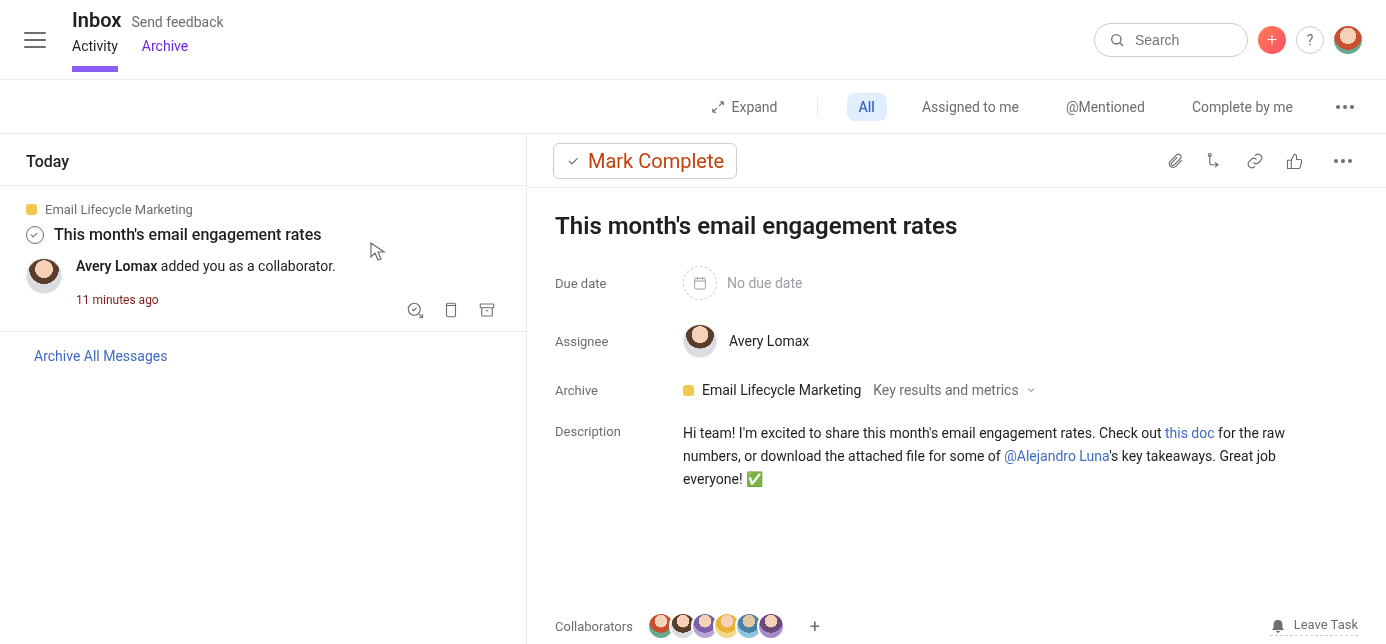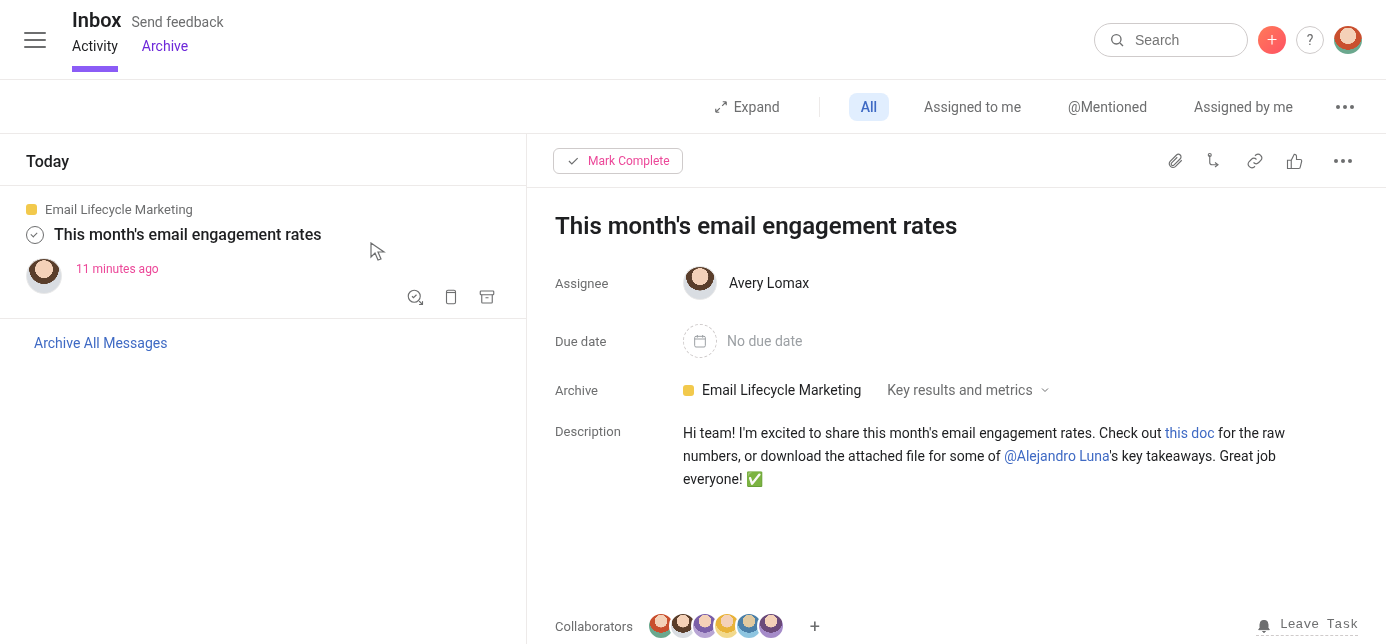--- a/index.html
+++ b/index.html
@@ -86,59 +86,59 @@
   .proj-swatch { width:11px; height:11px; border-radius:3px; background:#f2c94c; }
   .item-title-row { display:flex; align-items:center; gap:10px; }
   .check-circle { width:18px; height:18px; border:1.5px solid #6d6e6f; border-radius:50%; position:relative; flex-shrink:0; }
   .check-circle::after { content:""; position:absolute; left:4px; top:5px; width:5px; height:3px; border-left:1.5px solid #6d6e6f; border-bottom:1.5px solid #6d6e6f; transform:rotate(-45deg); }
   .item-title { font-size:16px; font-weight:500; color:#1e1f21; }
   .item-body { display:flex; gap:14px; align-items:flex-start; margin-top:14px; }
   .avatar-sm { width:36px; height:36px; border-radius:50%; flex-shrink:0; }
   .avatar-avery { background: radial-gradient(circle at 50% 30%, #f4d1b8 30%, #5a3e2b 31% 50%, #d9dde2 51%); border:1px solid #e8e8e8; }
   .item-text { font-size:14px; color:#1e1f21; }
   .item-text .actor { font-weight:600; }
-  .item-time { font-size:12px; color:#ec4899; margin-top:4px; }
+  .item-time { font-size:12px; color:#7f1d1d; margin-top:19px; }
   .item-actions { display:flex; gap:18px; justify-content:flex-end; margin-top:-6px; padding-right:4px; }
   .item-actions svg { width:18px; height:18px; stroke:#6d6e6f; fill:none; cursor:pointer; }
   .archive-all { padding:16px 34px; color:#3f6ac4; font-size:14px; cursor:pointer; }
   .cursor-ghost {
     position:absolute; right:140px; top:56px; width:16px; height:20px;
   }
   .cursor-ghost svg { width:16px; height:20px; }
 
   .right-pane { flex:1; display:flex; flex-direction:column; position:relative; }
   .task-header {
     height:54px; display:flex; align-items:center; padding:0 26px;
     border-bottom:1px solid #edeae9; gap:14px;
   }
   .mark-complete {
     display:flex; align-items:center; gap:8px;
     border:1px solid #cfcbcb; border-radius:6px; padding:5px 12px;
-    font-size:12px; color:#ec4899; cursor:pointer;
+    font-size:20px; color:#c2410c; cursor:pointer;
   }
   .mark-complete svg { width:14px; height:14px; stroke:#6d6e6f; fill:none; }
   .task-header-spacer { flex:1; }
   .hdr-icons { display:flex; gap:22px; align-items:center; }
   .hdr-icons svg { width:18px; height:18px; stroke:#6d6e6f; fill:none; cursor:pointer; }
   .task-body { padding: 24px 28px; overflow-y:auto; flex:1; }
   .task-title { font-size:24px; font-weight:600; margin-bottom:26px; }
   .field-row { display:flex; align-items:center; margin-bottom:24px; }
   .field-label { width:128px; font-size:13px; color:#6d6e6f; }
   .field-value { display:flex; align-items:center; gap:12px; font-size:14px; }
   .avatar-md { width:34px; height:34px; border-radius:50%; }
   .due-date-chip {
     display:flex; align-items:center; gap:10px; color:#9ca0a4; font-size:14px;
   }
   .due-date-icon {
     width:34px; height:34px; border-radius:50%;
     border:1.5px dashed #cfcbcb; display:flex; align-items:center; justify-content:center;
   }
   .due-date-icon svg { width:16px; height:16px; stroke:#9ca0a4; fill:none; }
   .proj-chip { display:flex; align-items:center; gap:8px; font-size:14px; color:#1e1f21; }
-  .section-chip { display:flex; align-items:center; gap:6px; color:#6d6e6f; font-size:14px; margin-left:14px; cursor:pointer; }
+  .section-chip { display:flex; align-items:center; gap:6px; color:#6d6e6f; font-size:14px; cursor:pointer; }
   .section-chip svg { width:12px; height:12px; stroke:#6d6e6f; }
   .desc-field { display:flex; }
   .desc-text { font-size:14px; line-height:1.65; color:#1e1f21; max-width:640px; }
   .desc-text a.doc-link { color:#3f6ac4; text-decoration:none; cursor:pointer; }
   .desc-text a.mention { color:#3f6ac4; text-decoration:none; cursor:pointer; }
 
   .comment-area { padding: 0 28px 0; }
   .comment-row { display:flex; gap:12px; align-items:flex-start; }
   .comment-box {
     flex:1; border:1px solid #cfcbcb; border-radius:8px; height:102px;
@@ -157,21 +157,21 @@
     padding: 14px 28px 4px; font-size:13px; color:#6d6e6f;
   }
   .collab-left { display:flex; align-items:center; gap:14px; }
   .collab-avatars { display:flex; }
   .collab-avatars .cav {
     width:28px; height:28px; border-radius:50%; border:2px solid #fff;
     margin-left:-6px;
   }
   .collab-avatars .cav:first-child { margin-left:0; }
   .add-collab { width:20px; height:20px; display:flex; align-items:center; justify-content:center; color:#6d6e6f; font-size:18px; cursor:pointer; margin-left:6px; }
-  .leave-task { display:flex; align-items:center; gap:8px; color:#6d6e6f; cursor:pointer; border-bottom:1px dashed #cfcbcb; padding-bottom:2px;font-family:Liberation Mono, monospace; }
+  .leave-task { display:flex; align-items:center; gap:8px; color:#6d6e6f; cursor:pointer; border-bottom:1px dashed #cfcbcb; padding-bottom:2px; }
   .leave-task svg { width:16px; height:16px; stroke:#6d6e6f; fill:none; }
 
   .cav1{background:radial-gradient(circle at 50% 30%,#f4d1b8 30%,#c94f2e 31% 55%,#6ba88e 56%);}
   .cav2{background:radial-gradient(circle at 50% 30%,#f4d1b8 30%,#5a3e2b 31% 55%,#d9dde2 56%);}
   .cav3{background:radial-gradient(circle at 50% 30%,#f4d1b8 30%,#7a5fa8 31% 55%,#b8a5d4 56%);}
   .cav4{background:radial-gradient(circle at 50% 30%,#f4d1b8 30%,#e8b339 31% 55%,#f2d98c 56%);}
   .cav5{background:radial-gradient(circle at 50% 30%,#e0c9a0 30%,#4a7fa8 31% 55%,#8ec5e0 56%);}
   .cav6{background:radial-gradient(circle at 50% 30%,#f4d1b8 30%,#6b4a7a 31% 55%,#a58bc9 56%);}
 </style>
 </head>
@@ -210,21 +210,21 @@
   <div class="expand-btn">
     <svg viewBox="0 0 24 24" fill="none" stroke-width="2">
         <path d="M14 10l7-7M21 3h-6M21 3v6M10 14l-7 7M3 21h6M3 21v-6"></path>
       </svg>
     <span>Expand</span>
   </div>
   <div class="vsep"></div>
   <span class="filter-chip active">All</span>
   <span class="filter-chip">Assigned to me</span>
   <span class="filter-chip">@Mentioned</span>
-  <span class="filter-chip">Assigned by me</span>
+  <span class="filter-chip">Complete by me</span>
   <div class="more-dots">
       <span></span>
       <span></span>
       <span></span>
     </div>
 </div>
 
 <div class="main">
 
   <div class="left-pane">
@@ -240,20 +240,23 @@
         <span class="item-title">This month's email engagement rates</span>
       </div>
       <div class="cursor-ghost">
         <svg viewBox="0 0 16 20">
             <path d="M1 1 L1 15 L5 11 L8 18 L11 17 L8 10 L14 10 Z" fill="none" stroke="#6d6e6f" stroke-width="1.2"></path>
           </svg>
       </div>
       <div class="item-body">
         <div class="avatar-sm avatar-avery"></div>
         <div style="flex:1">
+          <div class="item-text">
+            <span class="actor">Avery Lomax</span><span> added you as a collaborator.</span>
+          </div>
           <div class="item-time">11 minutes ago</div>
         </div>
       </div>
       <div class="item-actions">
         <svg viewBox="0 0 24 24" stroke-width="1.5">
             <circle cx="11" cy="11" r="8"></circle>
             <path d="M8 11l2 2 4-4"></path>
             <path d="M18 18l4 4M22 18v4h-4" stroke-linecap="round"></path>
           </svg>
         <svg viewBox="0 0 24 24" stroke-width="1.5">
@@ -301,39 +304,39 @@
         <div class="more-dots">
             <span></span>
             <span></span>
             <span></span>
           </div>
       </div>
     </div>
 
     <div class="task-body">
       <div class="task-title">This month's email engagement rates</div>
-
-      <div class="field-row">
-        <div class="field-label">Assignee</div>
-        <div class="field-value">
-          <div class="avatar-md avatar-avery" style="border-radius:50%;"></div>
-          <span>Avery Lomax</span>
-        </div>
-      </div>
 
       <div class="field-row">
         <div class="field-label">Due date</div>
         <div class="due-date-chip">
           <div class="due-date-icon">
             <svg viewBox="0 0 24 24" stroke-width="1.5">
                 <rect x="4" y="5" width="16" height="16" rx="2"></rect>
                 <path d="M4 9h16M8 3v4M16 3v4"></path>
               </svg>
           </div>
           <span>No due date</span>
+        </div>
+      </div>
+
+      <div class="field-row">
+        <div class="field-label">Assignee</div>
+        <div class="field-value">
+          <div class="avatar-md avatar-avery" style="border-radius:50%;"></div>
+          <span>Avery Lomax</span>
         </div>
       </div>
 
       <div class="field-row">
         <div class="field-label">Archive</div>
         <div class="field-value">
           <div class="proj-chip">
             <span class="proj-swatch"></span>
             <span>Email Lifecycle Marketing</span>
           </div>

